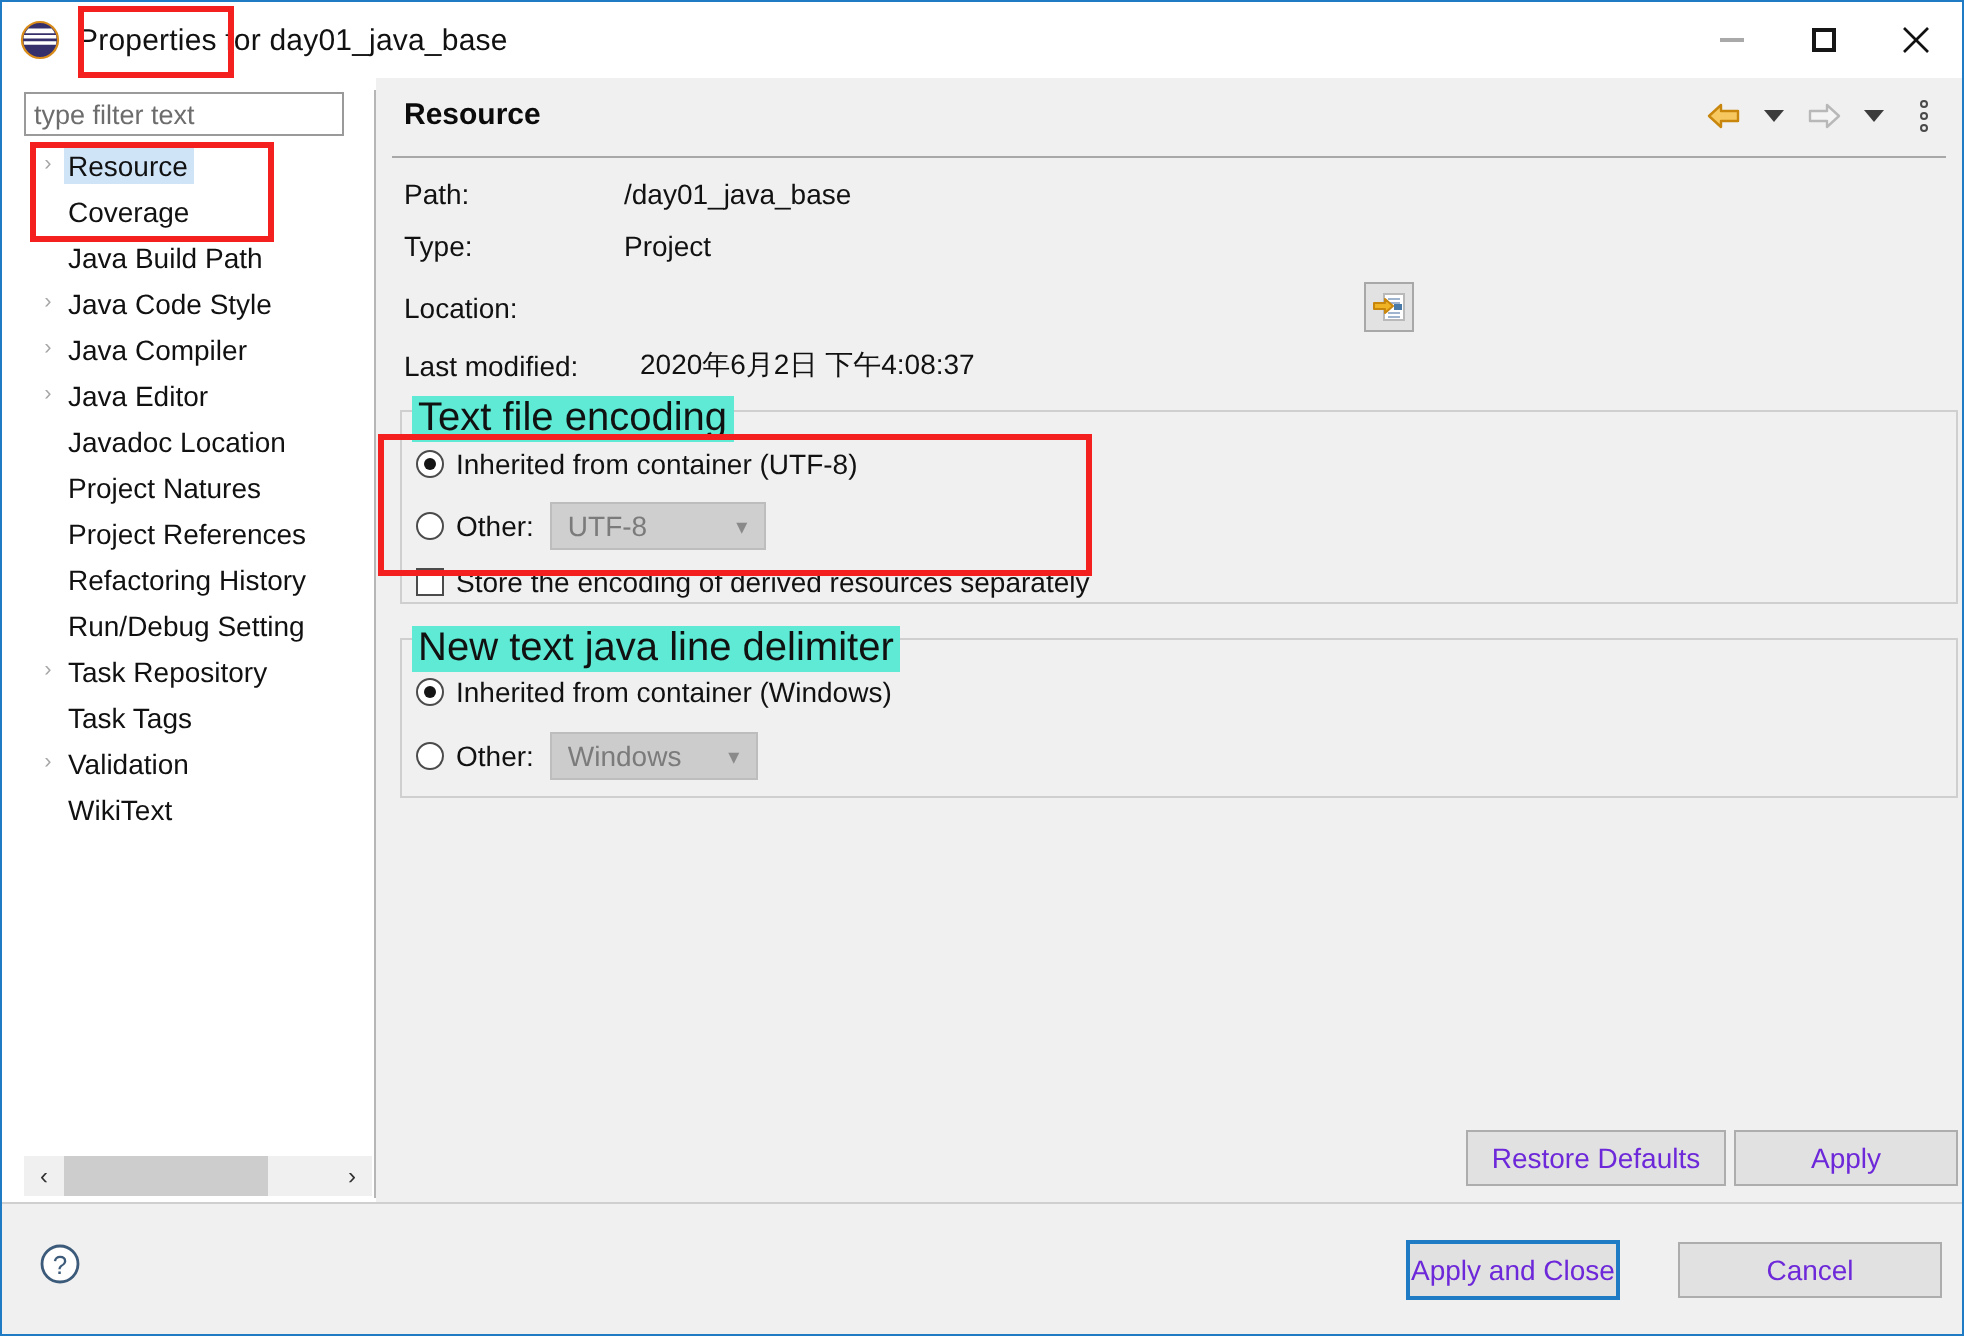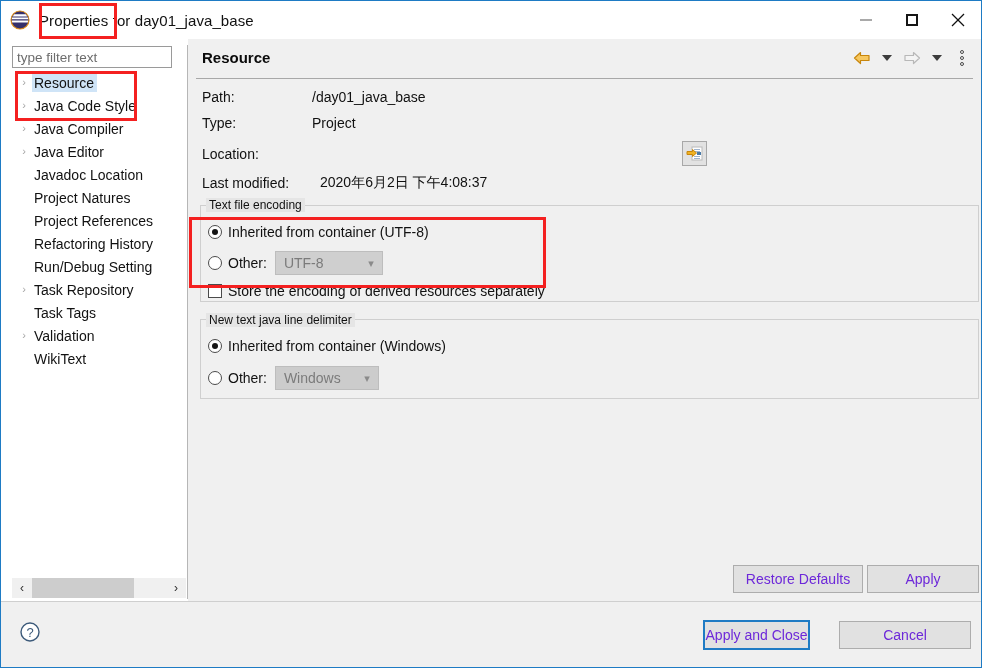--- a/index.html
+++ b/index.html
@@ -218,23 +218,23 @@
 
   
   .groupbox {
     position: absolute;
     border: 1px solid #cfcfcf;
     box-sizing: border-box;
     background: #f0f0f0;
   }
   .group-legend {
     position: absolute;
-    font-size: 12px;
+    font-size: 20px;
     color: #111;
-    background: #e5e5e5;
+    background: #5eead4;
     padding: 0 3px;
     white-space: nowrap;
   }
 
   .ctl-row {
     position: absolute;
     display: flex;
     align-items: center;
     white-space: nowrap;
     font-size: 14px;
@@ -370,20 +370,28 @@
   <input id="filter-input" type="text" placeholder="type filter text" style="">
 
   <div id="tree-panel-border"></div>
 
   <div id="tree-panel">
     <div class="tree-item selected">
       <span class="tree-arrow">›</span>
       <span class="tree-label">Resource</span>
     </div>
     <div class="tree-item">
+      <span class="tree-arrow"></span>
+      <span class="tree-label">Coverage</span>
+    </div>
+    <div class="tree-item">
+      <span class="tree-arrow"></span>
+      <span class="tree-label">Java Build Path</span>
+    </div>
+    <div class="tree-item">
       <span class="tree-arrow">›</span>
       <span class="tree-label">Java Code Style</span>
     </div>
     <div class="tree-item">
       <span class="tree-arrow">›</span>
       <span class="tree-label">Java Compiler</span>
     </div>
     <div class="tree-item">
       <span class="tree-arrow">›</span>
       <span class="tree-label">Java Editor</span>

